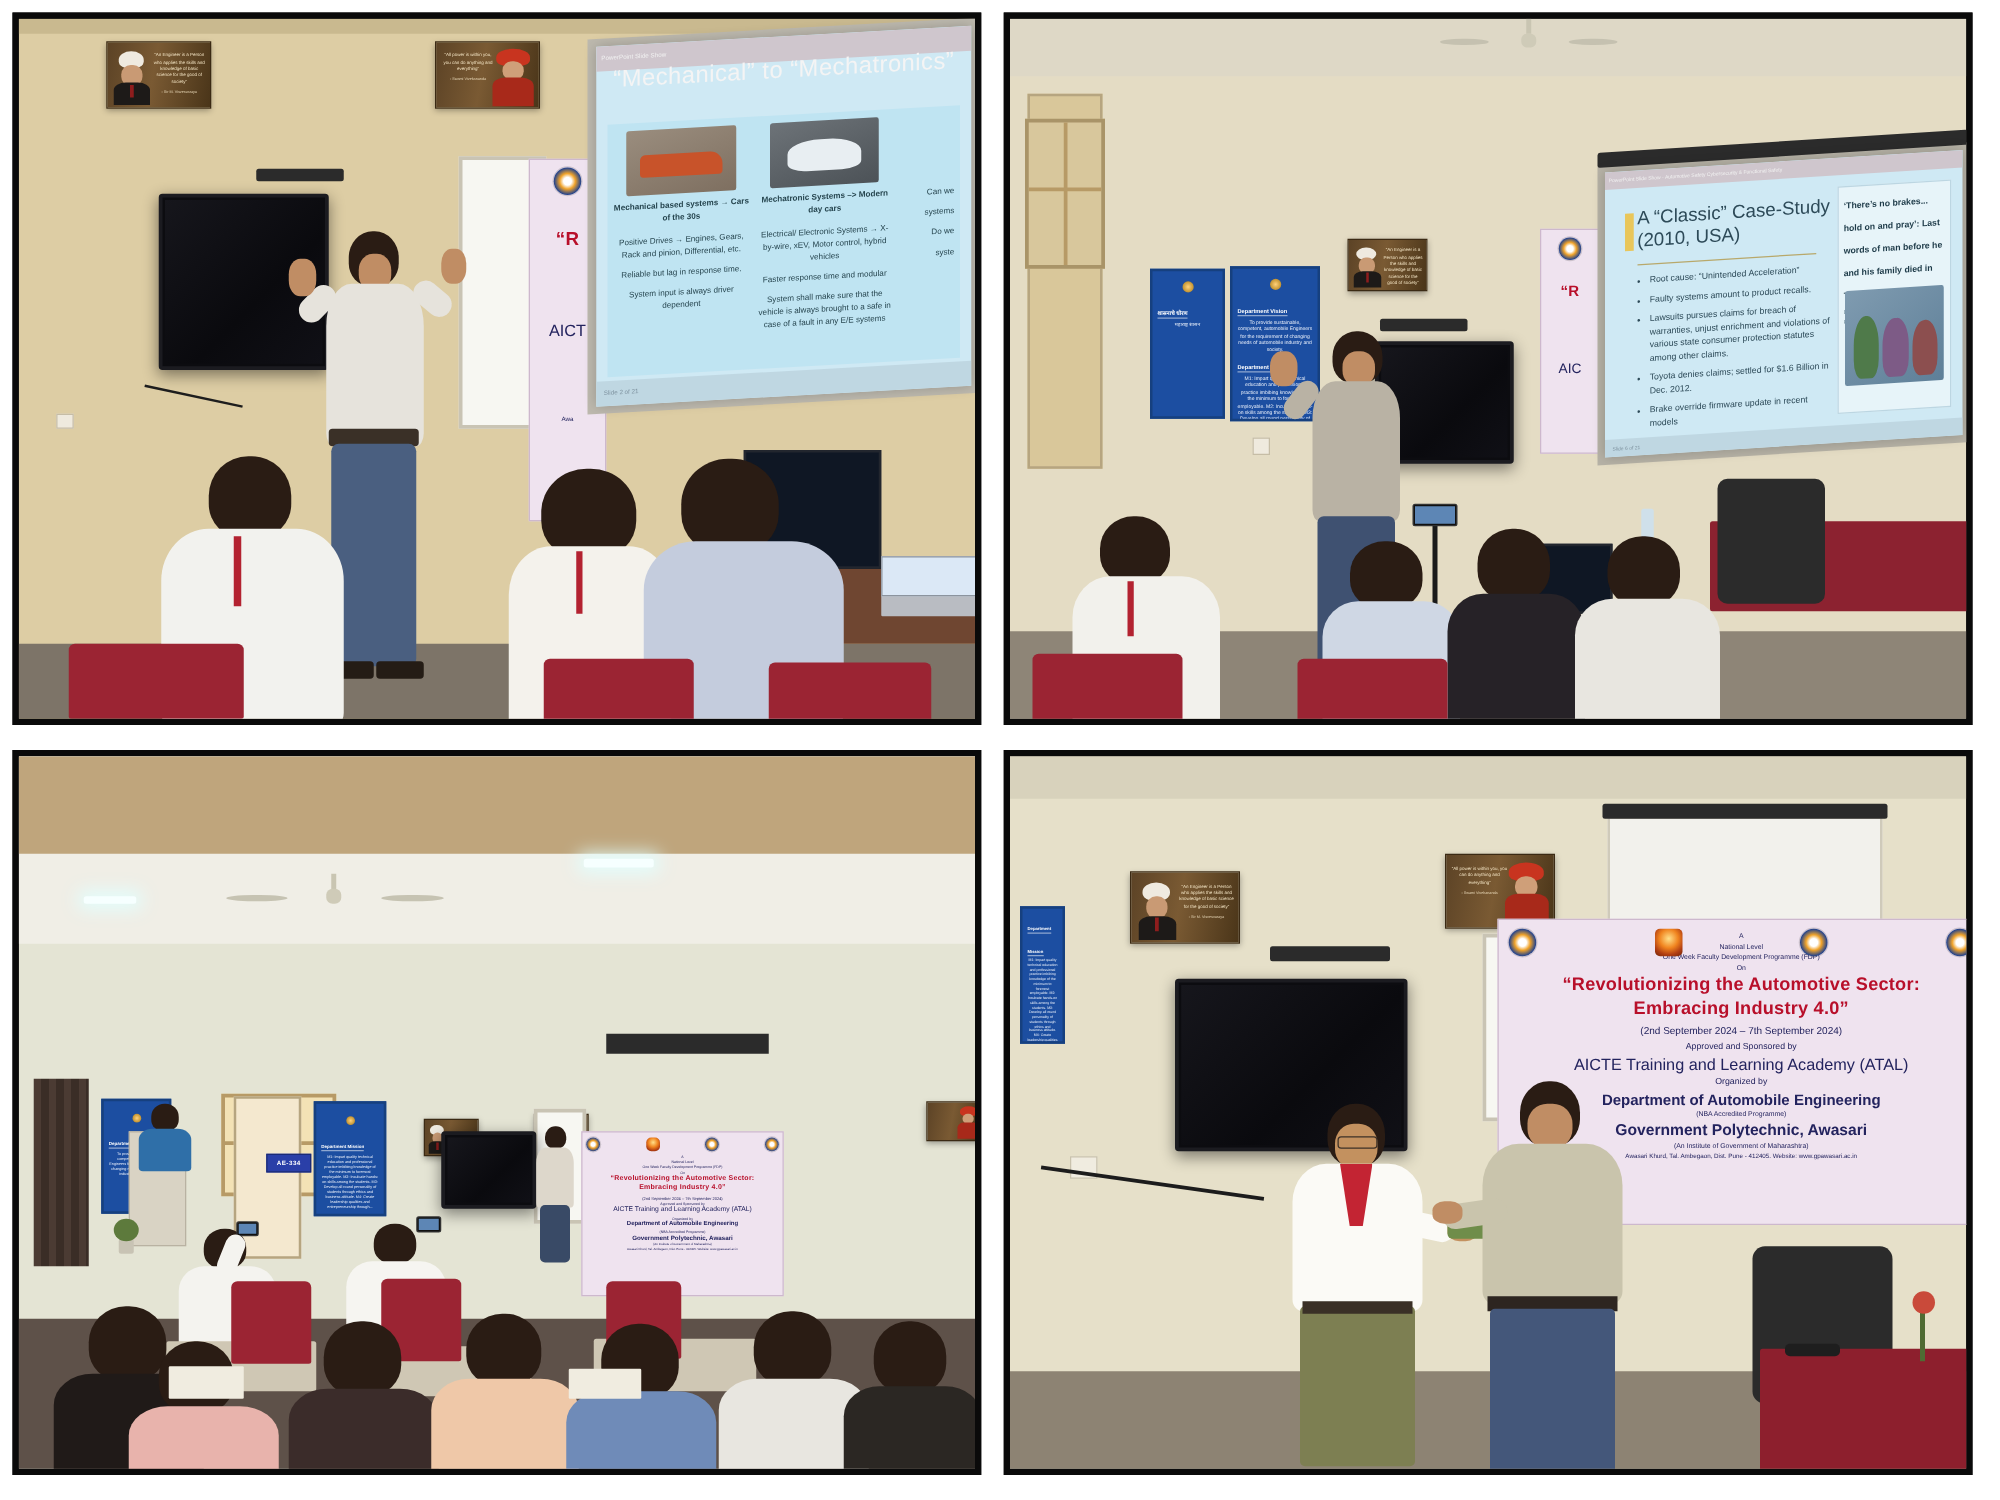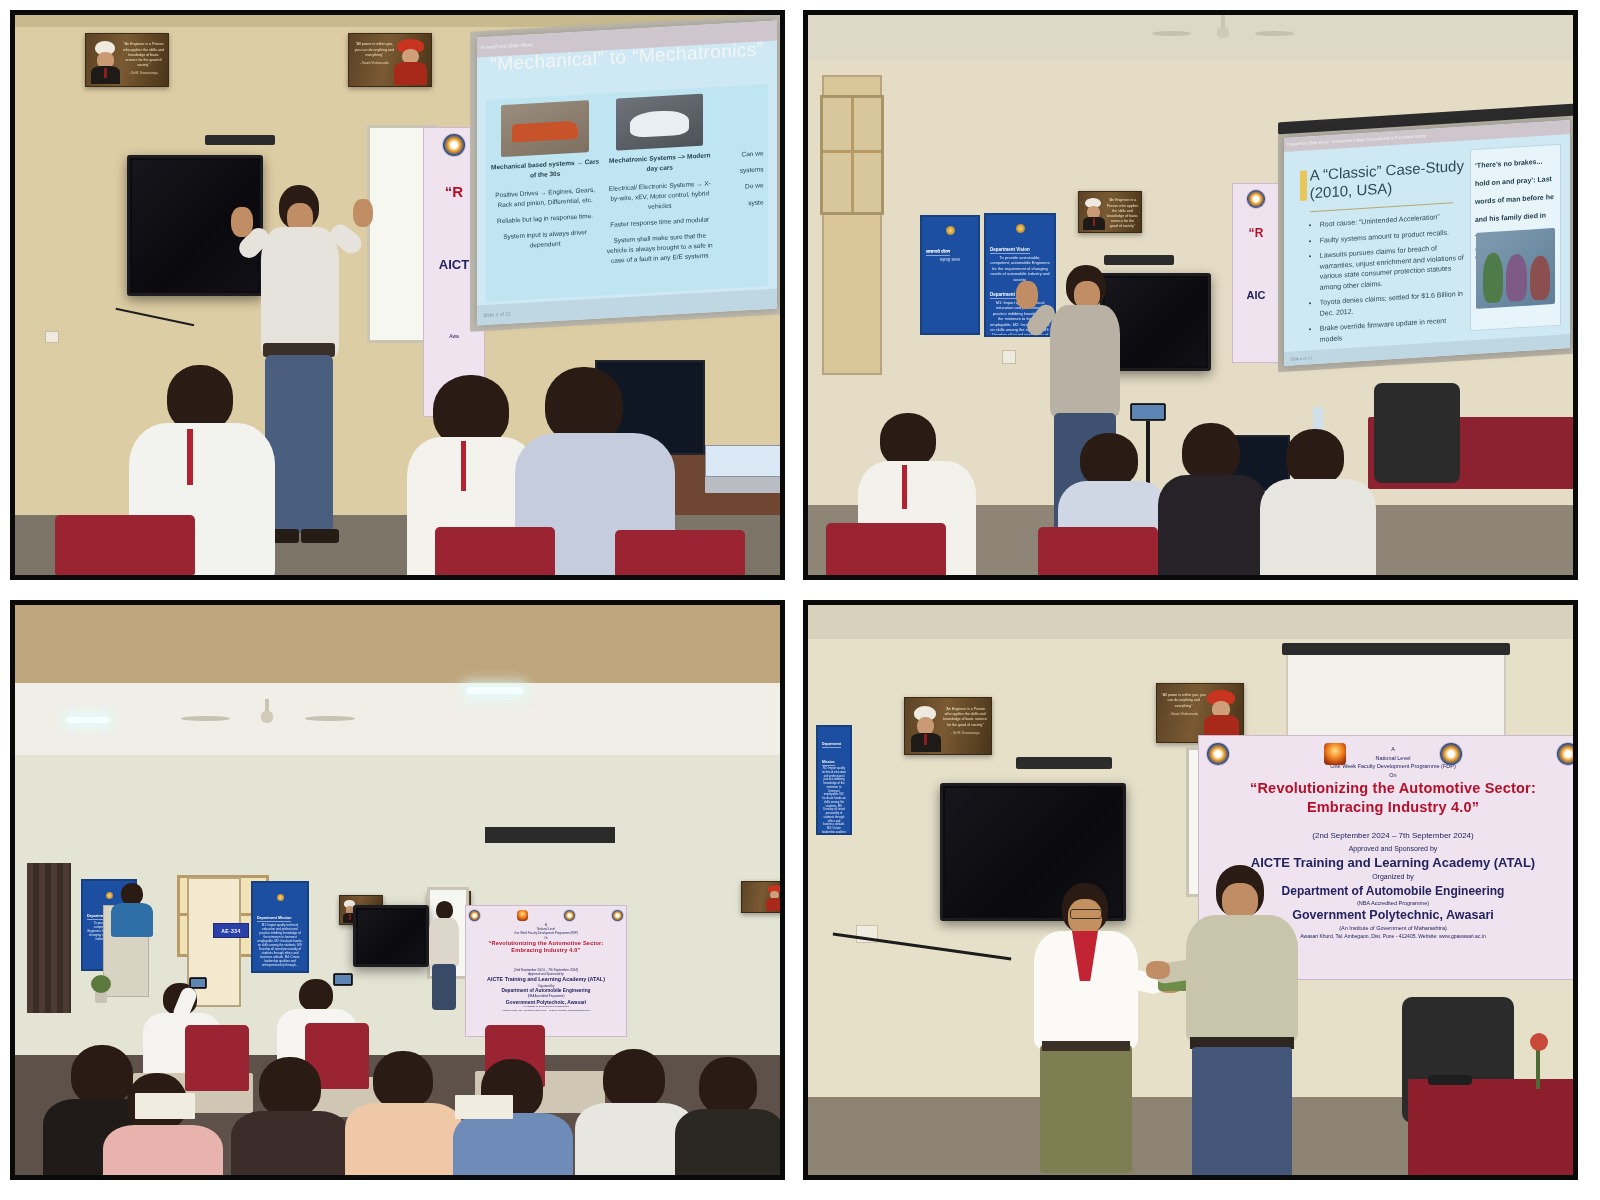--- a/index.html
+++ b/index.html
@@ -266,22 +266,22 @@
     border-radius:4px;
     background:radial-gradient(circle at 50% 36%,#ffe08a 0%,#f0841f 42%,#b13e12 72%,#6f2408 100%);
   }
   .banner .ln{display:block;}
   .banner .t-small{font-size:5.5px;line-height:1.55;}
   .banner .t-mid{font-size:7px;line-height:1.6;}
   .banner .t-red{
     color:#b80f2a;font-weight:bold;font-size:14.5px;line-height:1.3;
     letter-spacing:.2px;
   }
-  .banner .t-dates{font-size:8px;margin-top:14px;}
-  .banner .t-atal{font-weight:bold;font-size:13px;line-height:1.35;}
+  .banner .t-dates{font-size:8px;margin-top:3px;}
+  .banner .t-atal{font-weight:normal;font-size:13px;line-height:1.35;}
   .banner .t-dept{font-weight:bold;font-size:12px;line-height:1.35;}
   .banner .t-inst{font-weight:bold;font-size:12.5px;line-height:1.35;}
   .banner .t-tiny{font-size:5px;line-height:1.5;}
 
   
   .banner.mini .t-red{font-size:5.6px;}
   .banner.mini .t-atal{font-size:5.4px;}
   .banner.mini .t-dept{font-size:4.8px;}
   .banner.mini .t-inst{font-size:5px;}
   .banner.mini .t-small,.banner.mini .t-mid{font-size:2.8px;line-height:1.5;}

